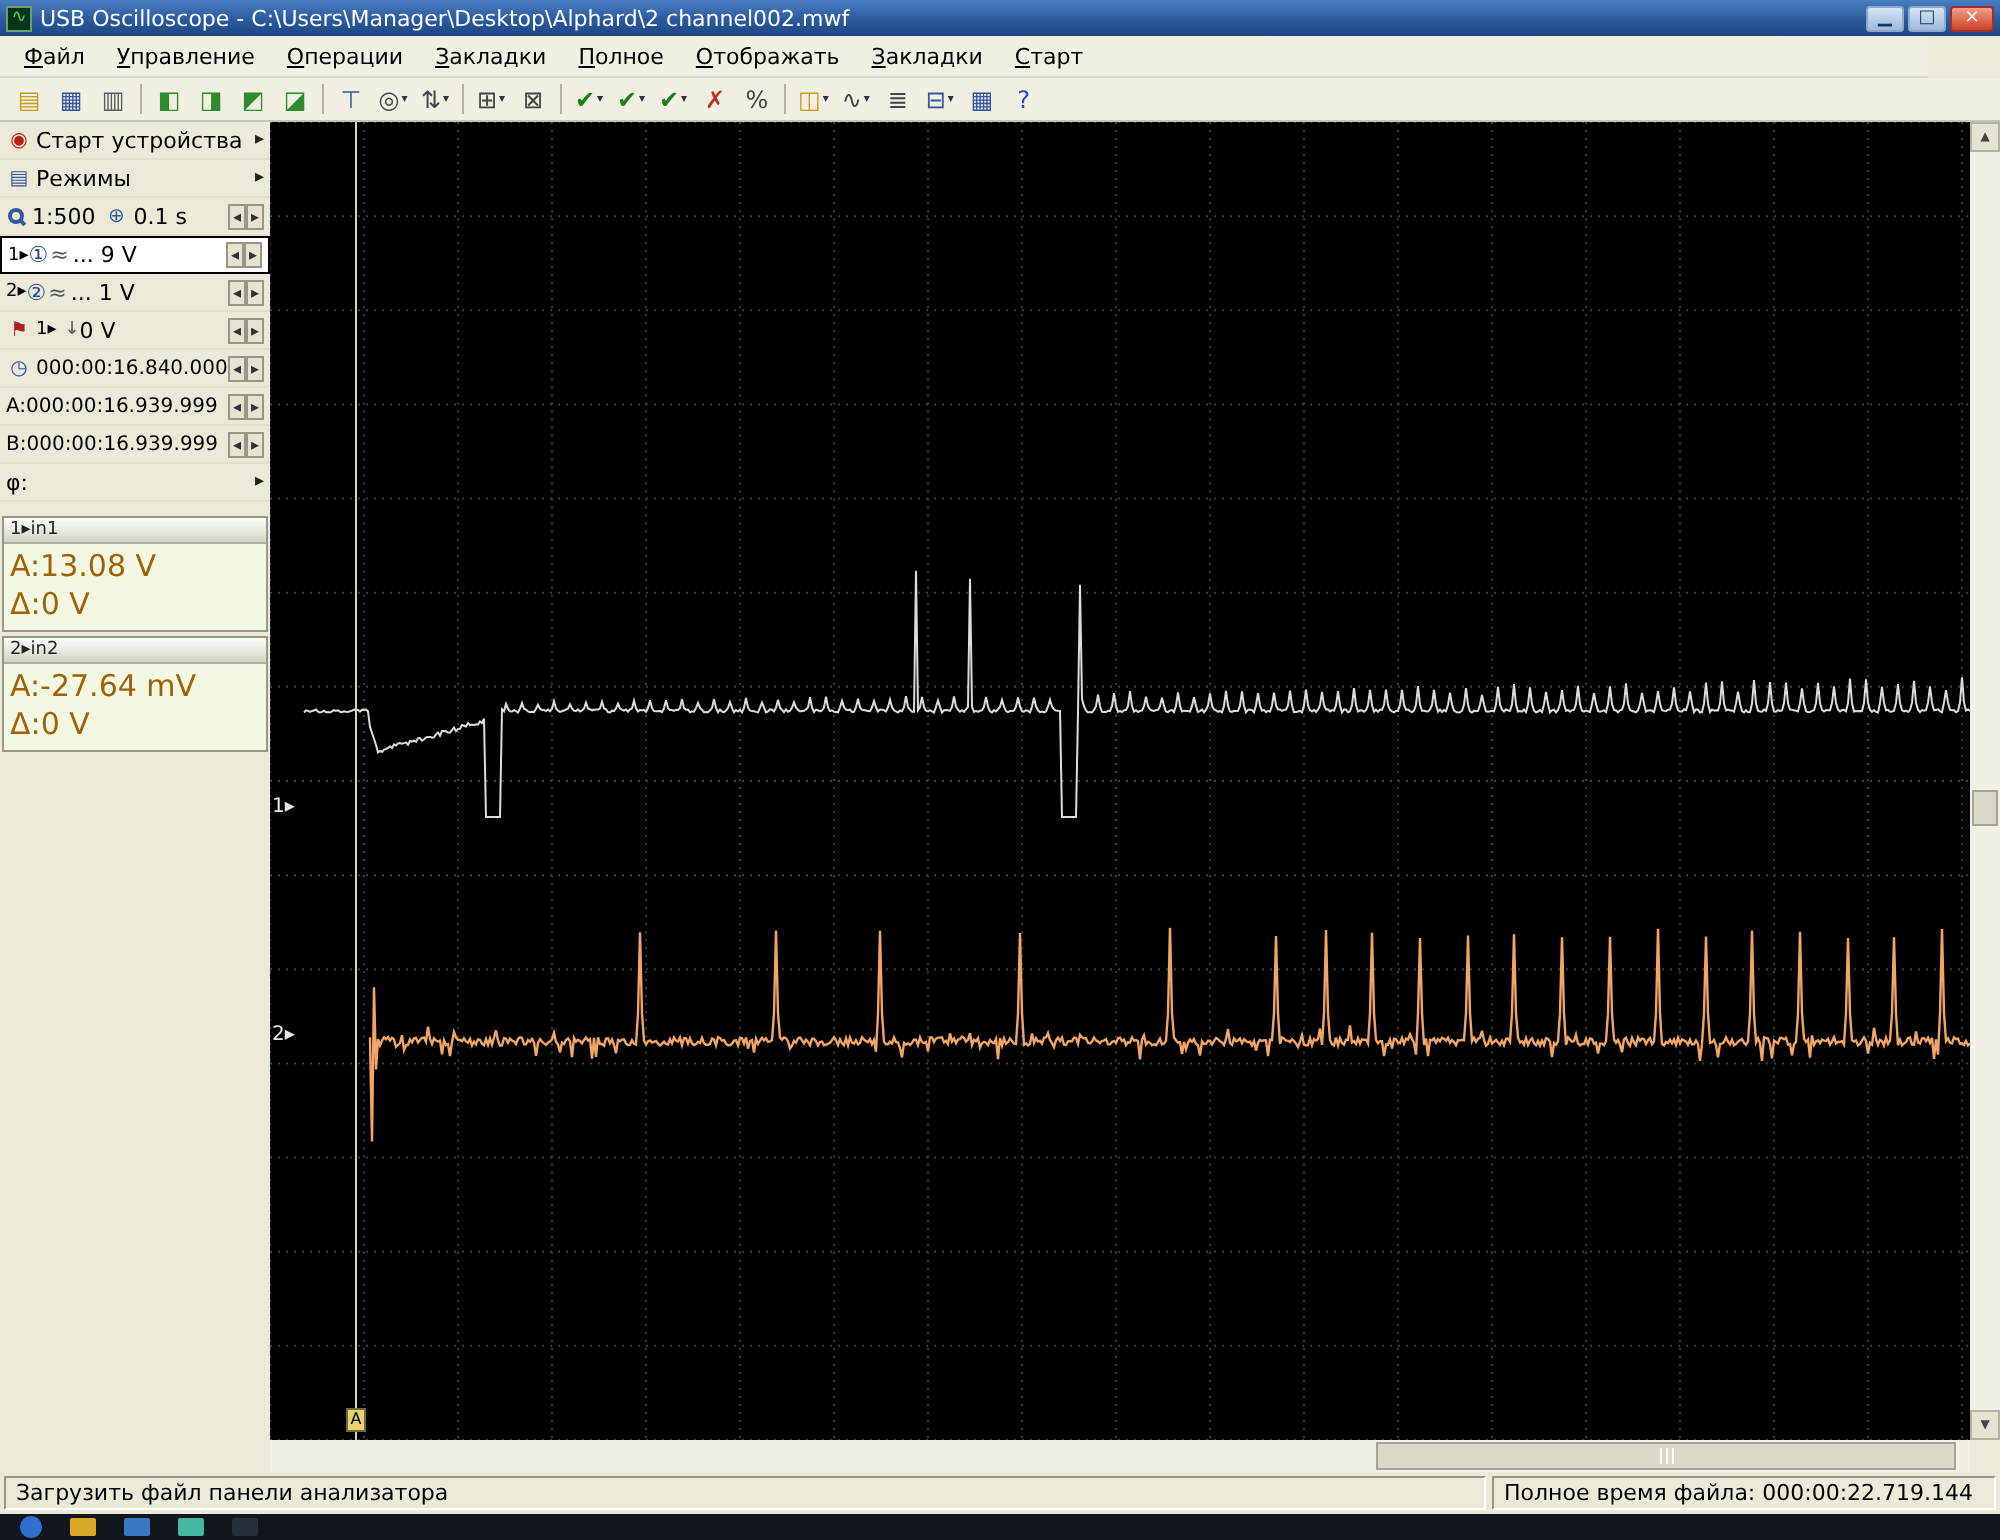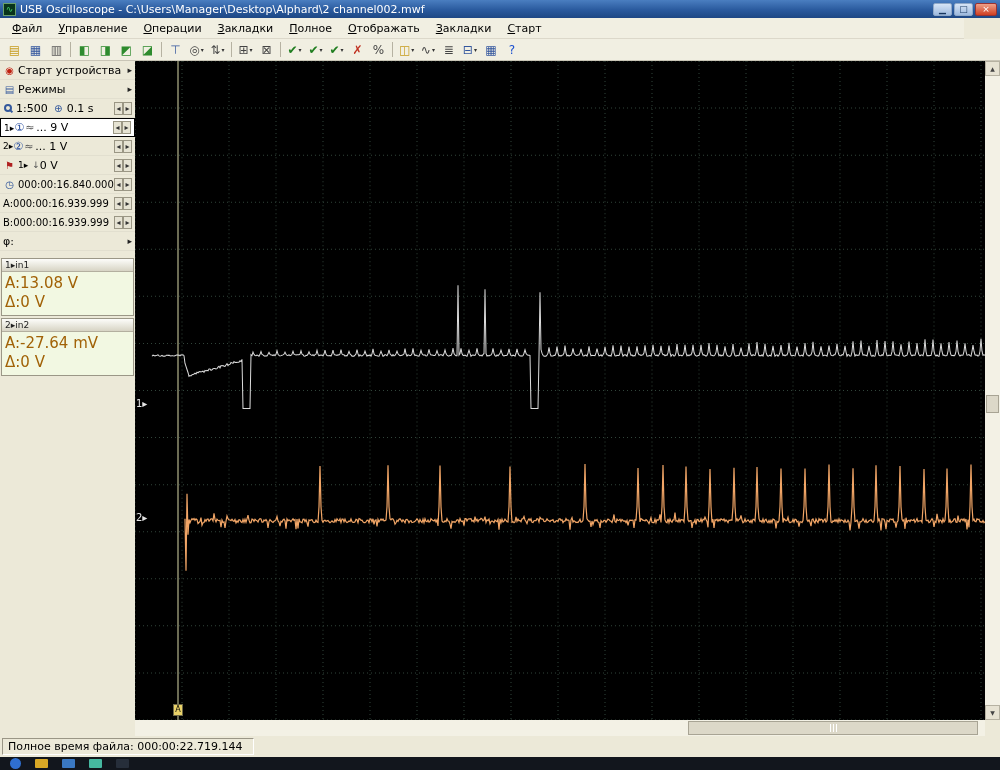--- a/index.html
+++ b/index.html
@@ -334,20 +334,21 @@
   <div class="hscroll">
     <div class="hs-thumb" style="left:553px;width:290px">
       <span class="grip"></span>
       <span class="grip"></span>
       <span class="grip"></span>
     </div>
   </div>
   <div class="corner"></div>
 
   <div class="statusbar">
+    <span class="status-cell status-left">Загрузить файл панели анализатора</span>
     <span class="status-cell status-right">Полное время файла: 000:00:22.719.144</span>
   </div>
 
   <div class="taskbar">
       <span class="tb-orb" style="background: rgb(47, 111, 208);"></span>
       <span class="tb-ico" style="background: rgb(217, 168, 38);"></span>
       <span class="tb-ico" style="background: rgb(58, 120, 194);"></span>
       <span class="tb-ico" style="background: rgb(70, 184, 160);"></span>
       <span class="tb-ico" style="background: rgb(38, 46, 58);"></span>
     </div>

